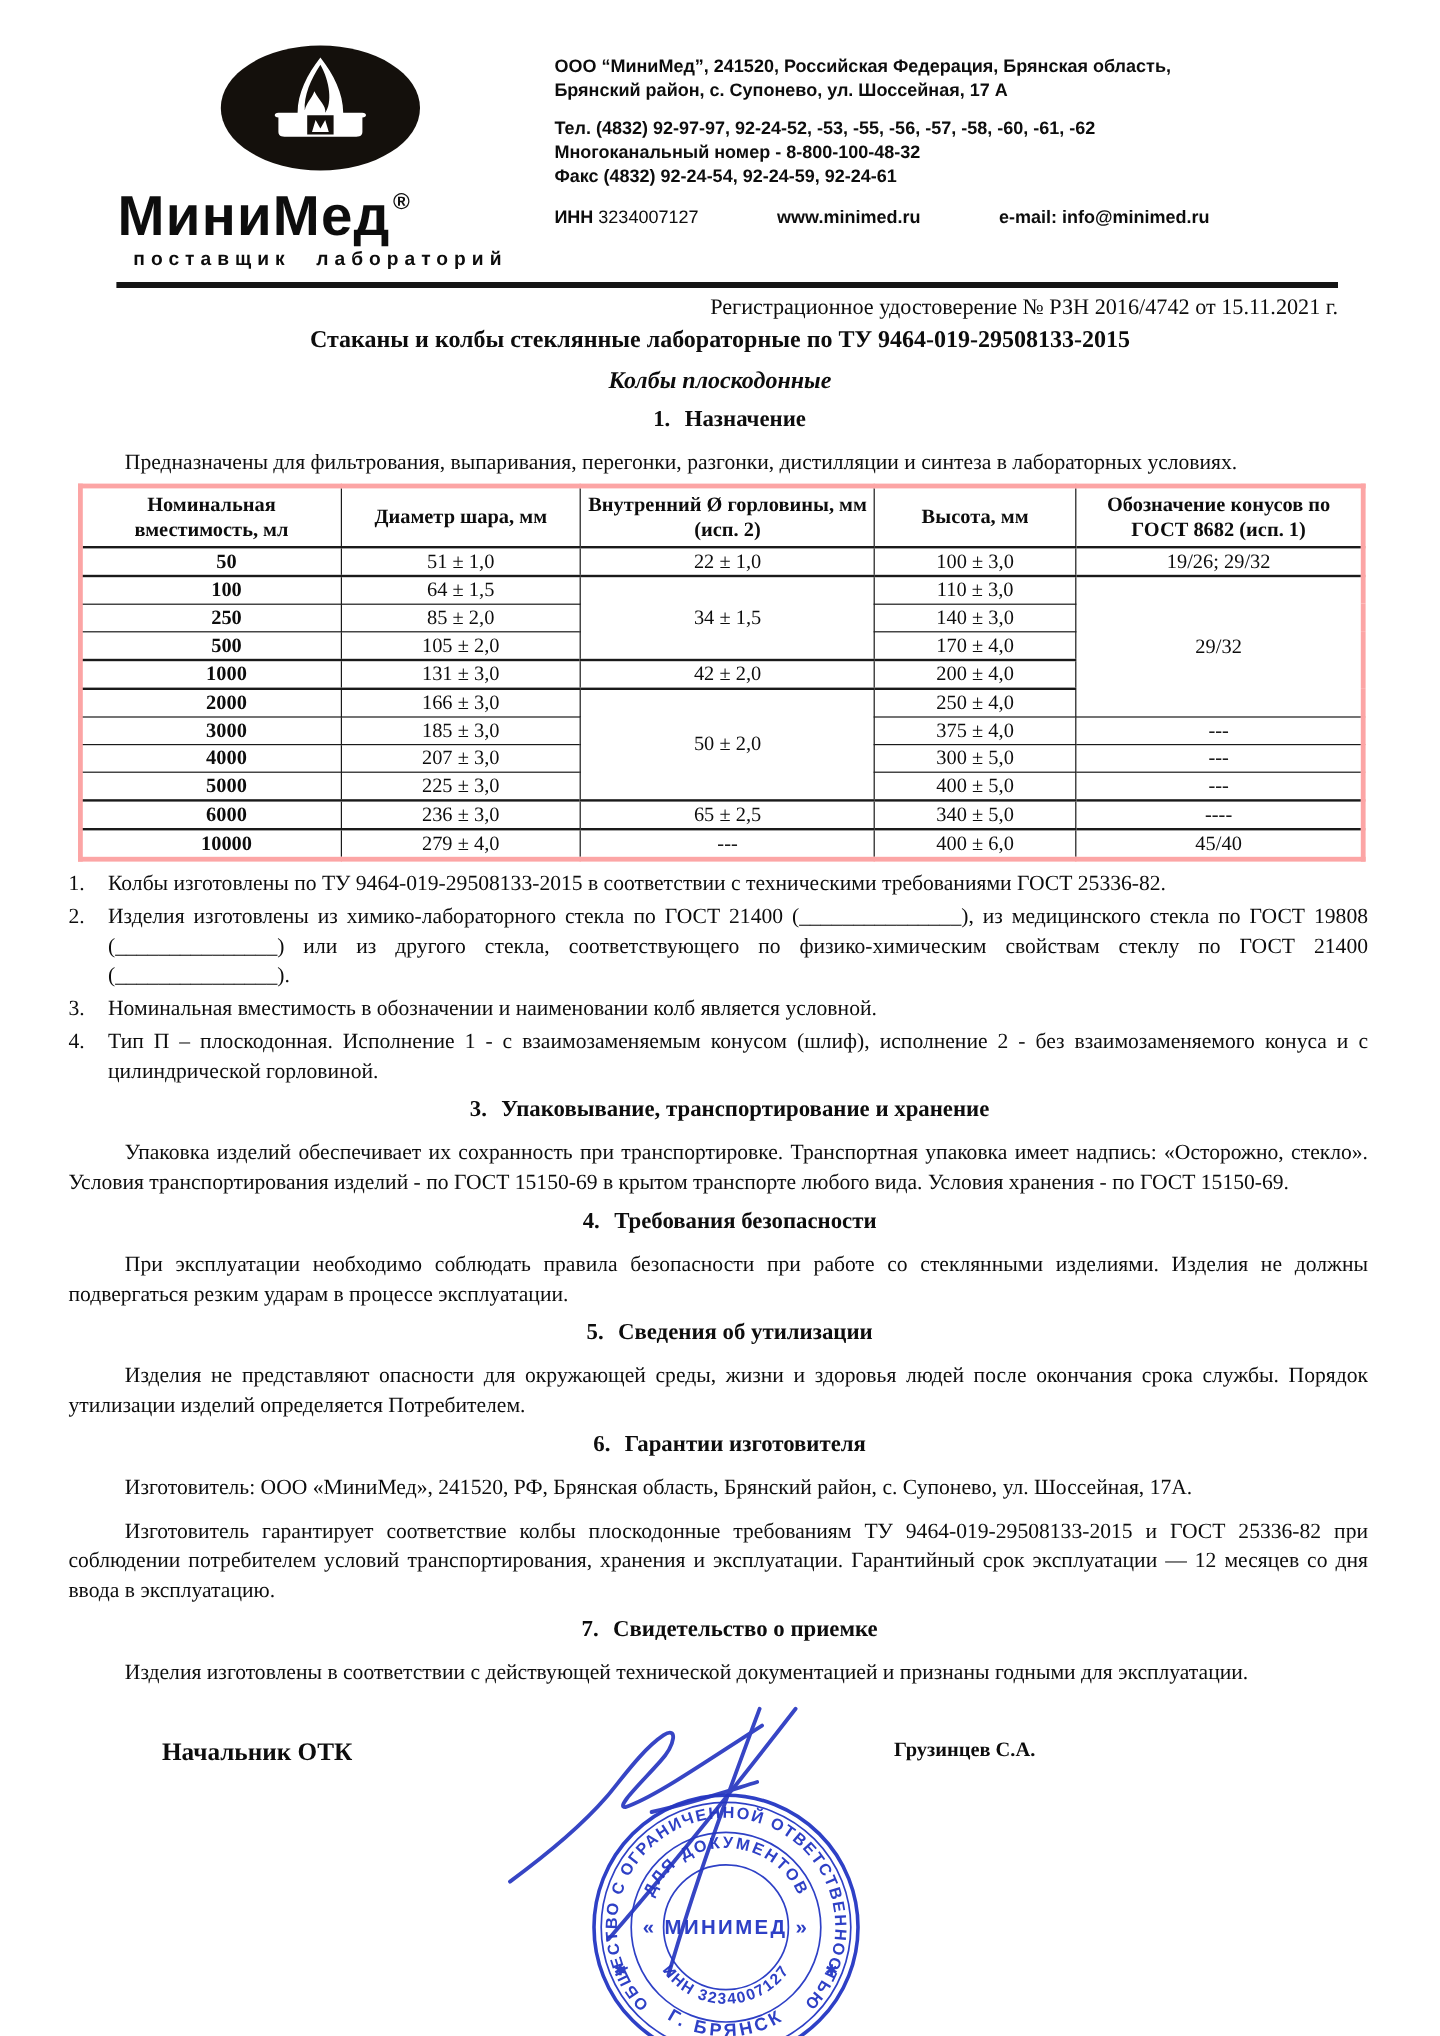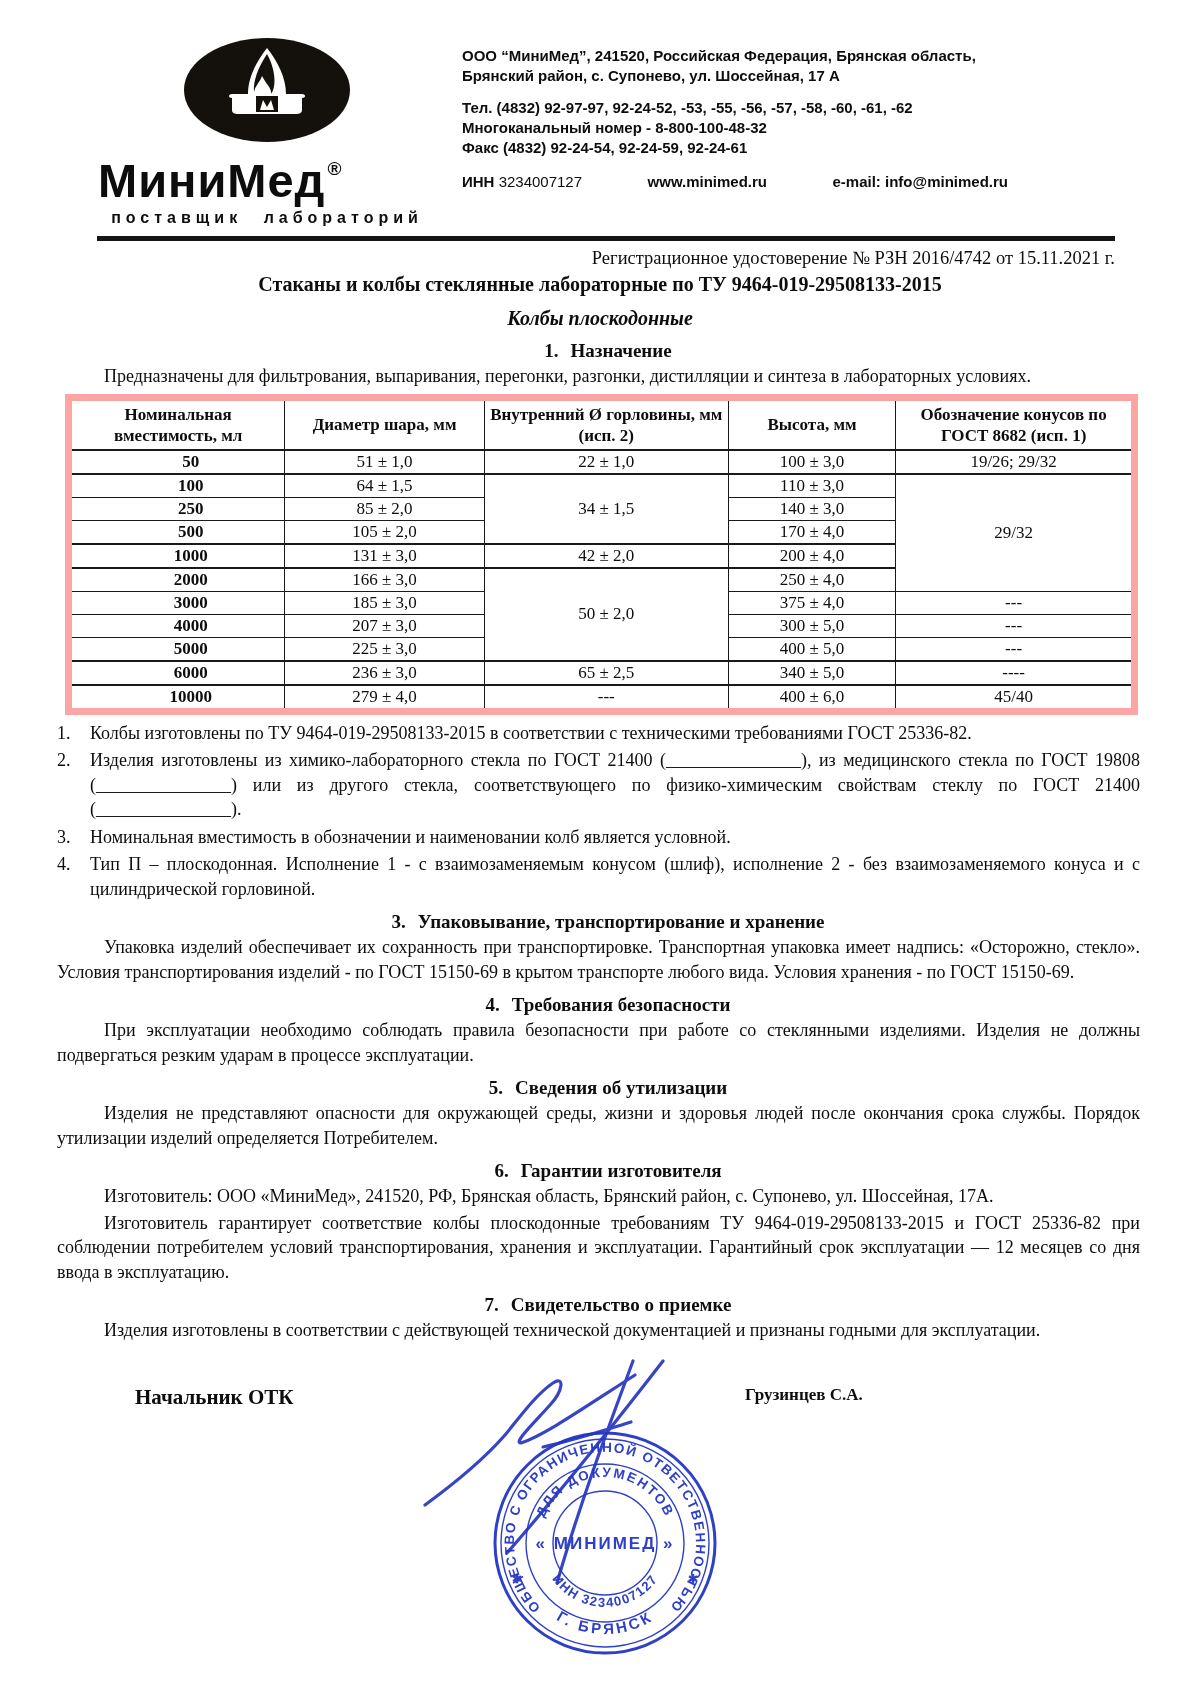--- a/index.html
+++ b/index.html
@@ -28,27 +28,27 @@
   .regline{margin:5px 85px 0 0;text-align:right;font-size:18.5px;line-height:24px;}
 
   
   .t-center{text-align:center;}
   .doc-type{font-weight:bold;font-size:20px;margin-top:6px;line-height:24px;}
   .main-title{font-weight:bold;font-size:20px;line-height:25px;margin-top:2px;}
   .subtitle{font-weight:bold;font-style:italic;font-size:20px;margin-top:9px;line-height:24px;}
   .sec-head{text-align:center;font-weight:bold;font-size:19px;line-height:23px;margin-top:9px;margin-bottom:2px;padding-left:16px;}
   .sec-head .num{margin-right:12px;}
 
-  .para{margin:2px 60px 0 57px;font-size:18px;line-height:24.5px;
+  .para{margin:12px 60px 0 57px;font-size:18px;line-height:24.5px;
         text-align:justify;text-indent:47px;}
 
   
   table.spec{border-collapse:collapse;margin:5px 0 0 65px;width:1073px;
              font-size:17px;table-layout:fixed;}
-  table.spec{border:7px solid #fca5a5;}
+  table.spec{border:4px solid #fca5a5;}
   .spec th,.spec td{border:1px solid #1a1a1a;text-align:center;padding:0 3px;}
   .spec th{font-weight:bold;line-height:21px;padding:3px;border-bottom:2px solid #1a1a1a;}
   .spec td{height:22px;line-height:22px;}
   .spec td.cap{font-weight:bold;padding-left:28px;}
   .spec td.tb{border-bottom:2px solid #1a1a1a;}
 
   
   .notes{margin:6px 60px 0 57px;font-size:18px;line-height:24.5px;}
   .note{display:flex;margin-top:3px;}
   .note .n{flex:none;width:33px;}

